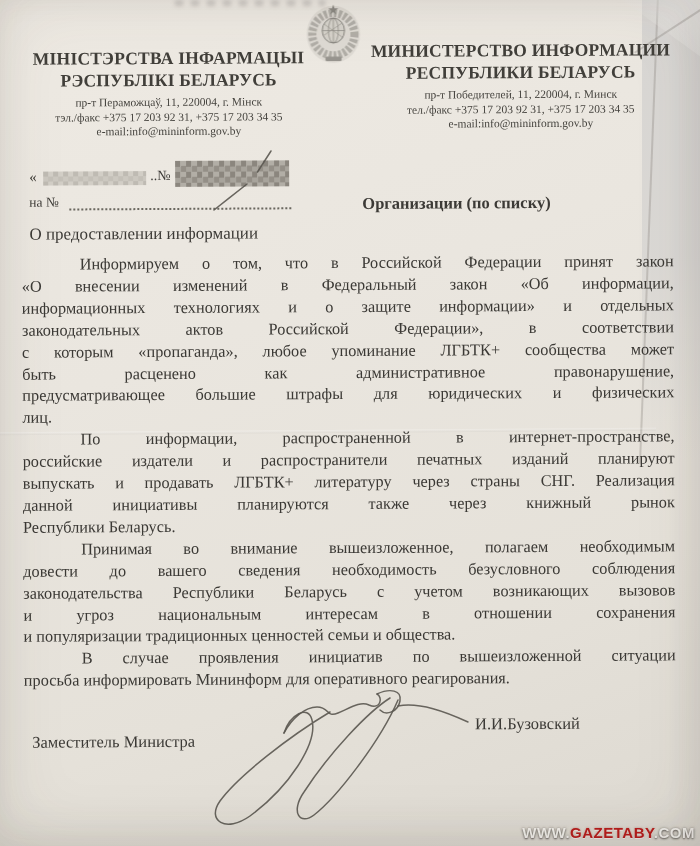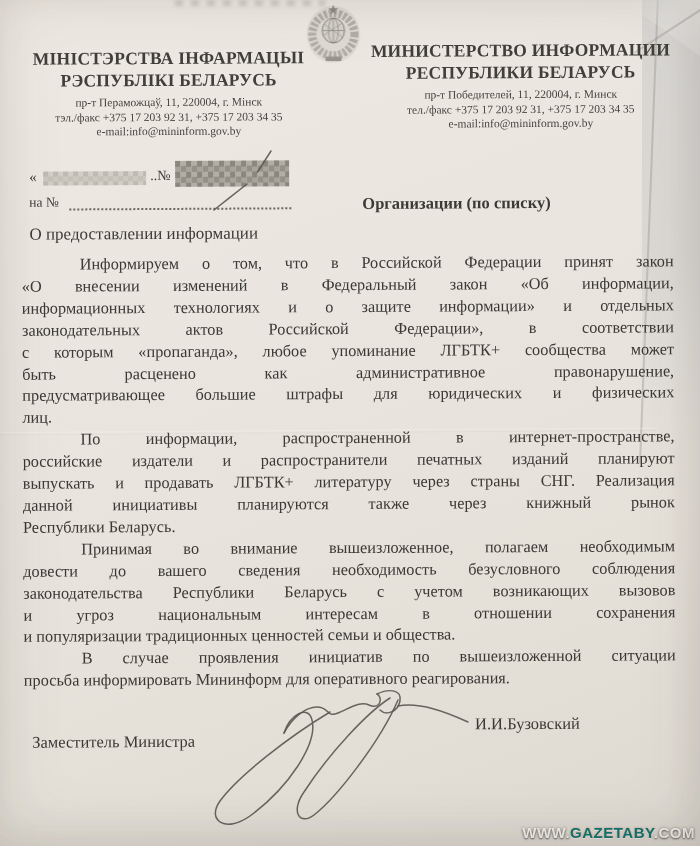--- a/index.html
+++ b/index.html
@@ -60,21 +60,21 @@
   
   .sig-title{position:absolute;left:22px;top:731px;font-size:16.5px;margin-left:8px;}
   .sig-name{position:absolute;left:473px;top:715px;font-size:16.5px;}
   .ink{position:absolute;inset:0;pointer-events:none;}
   .ink path{fill:none;stroke:#5a5750;stroke-width:1.5;stroke-linecap:round;opacity:.9;}
 
   
   .watermark{position:absolute;right:5px;bottom:5px;font-family:"Liberation Sans",sans-serif;
              font-weight:bold;font-size:15px;letter-spacing:.5px;color:#f4f2ee;
              text-shadow:0 1px 2px rgba(90,85,80,.9),0 0 3px rgba(120,115,110,.7);}
-  .watermark .site{color:#0f766e;text-shadow:0 1px 1px rgba(255,255,255,.75),0 0 2px rgba(150,40,40,.5);}
+  .watermark .site{color:#b91c1c;text-shadow:0 1px 1px rgba(255,255,255,.75),0 0 2px rgba(150,40,40,.5);}
 </style>
 </head>
 <body>
 
 <div class="stage">
   <div class="sheet"></div>
   <div class="bg-strip"></div>
   <div class="paper-edge"></div>
   <div class="fold"></div>
   <div class="fold-line"></div>

